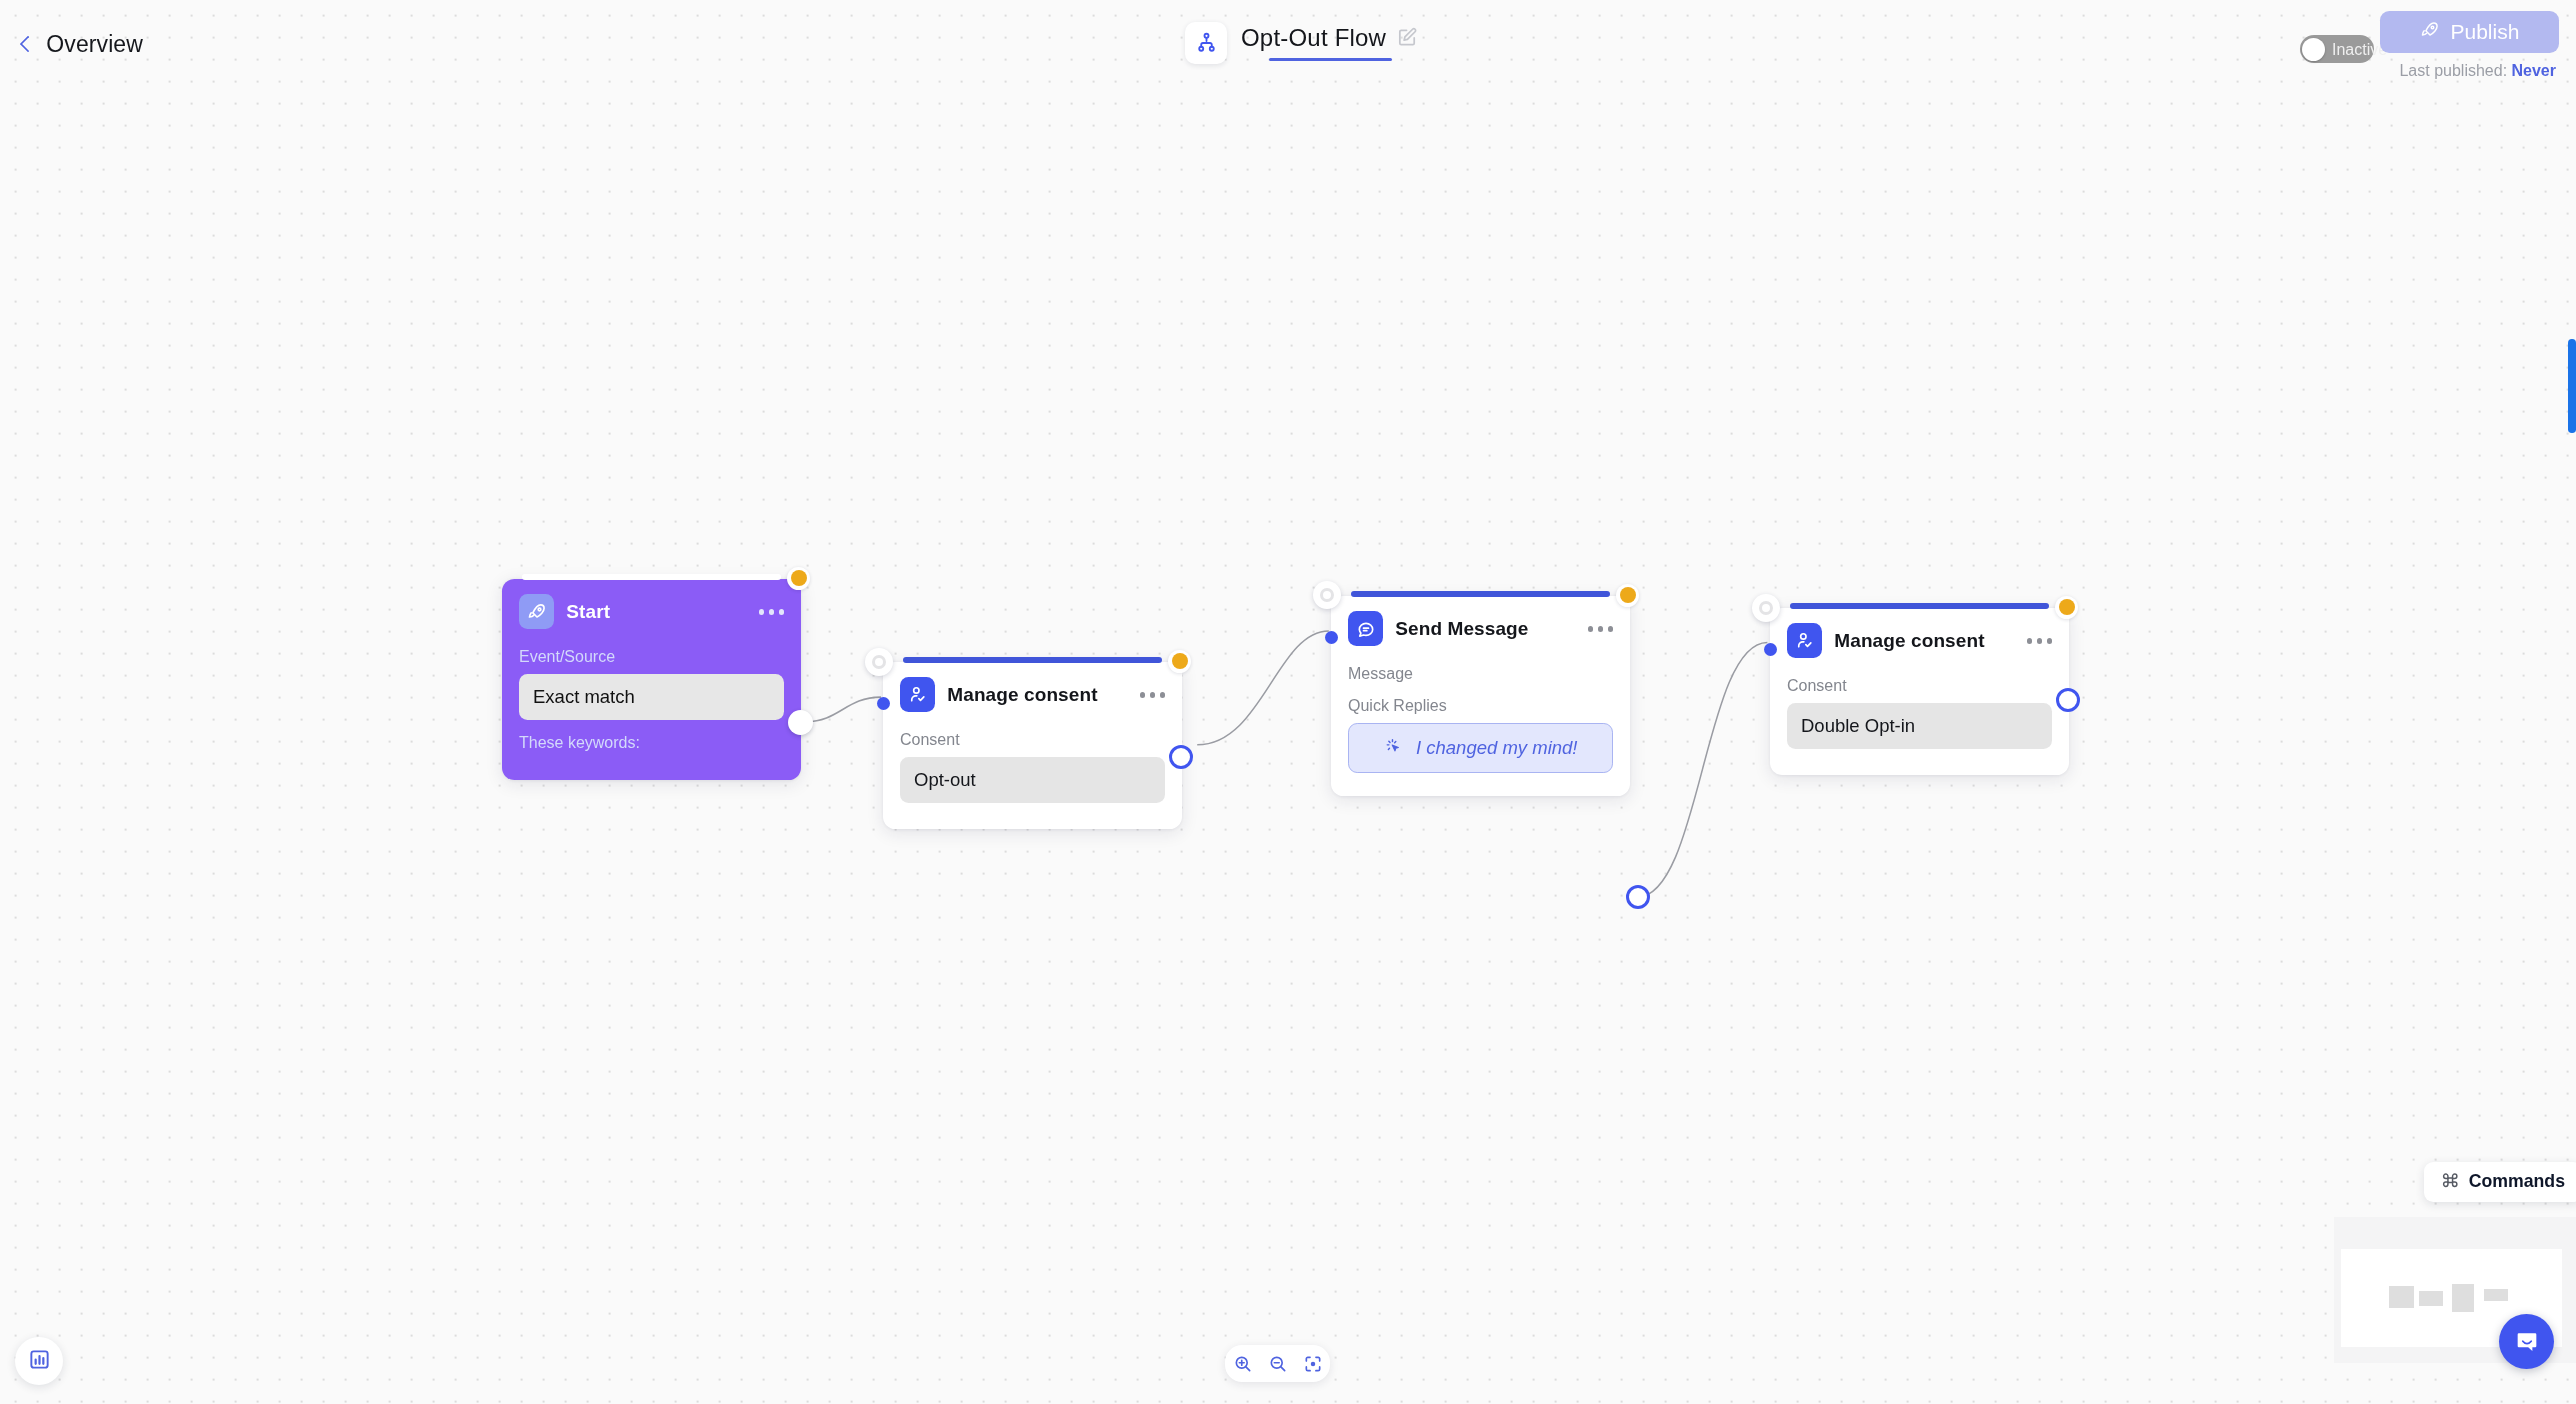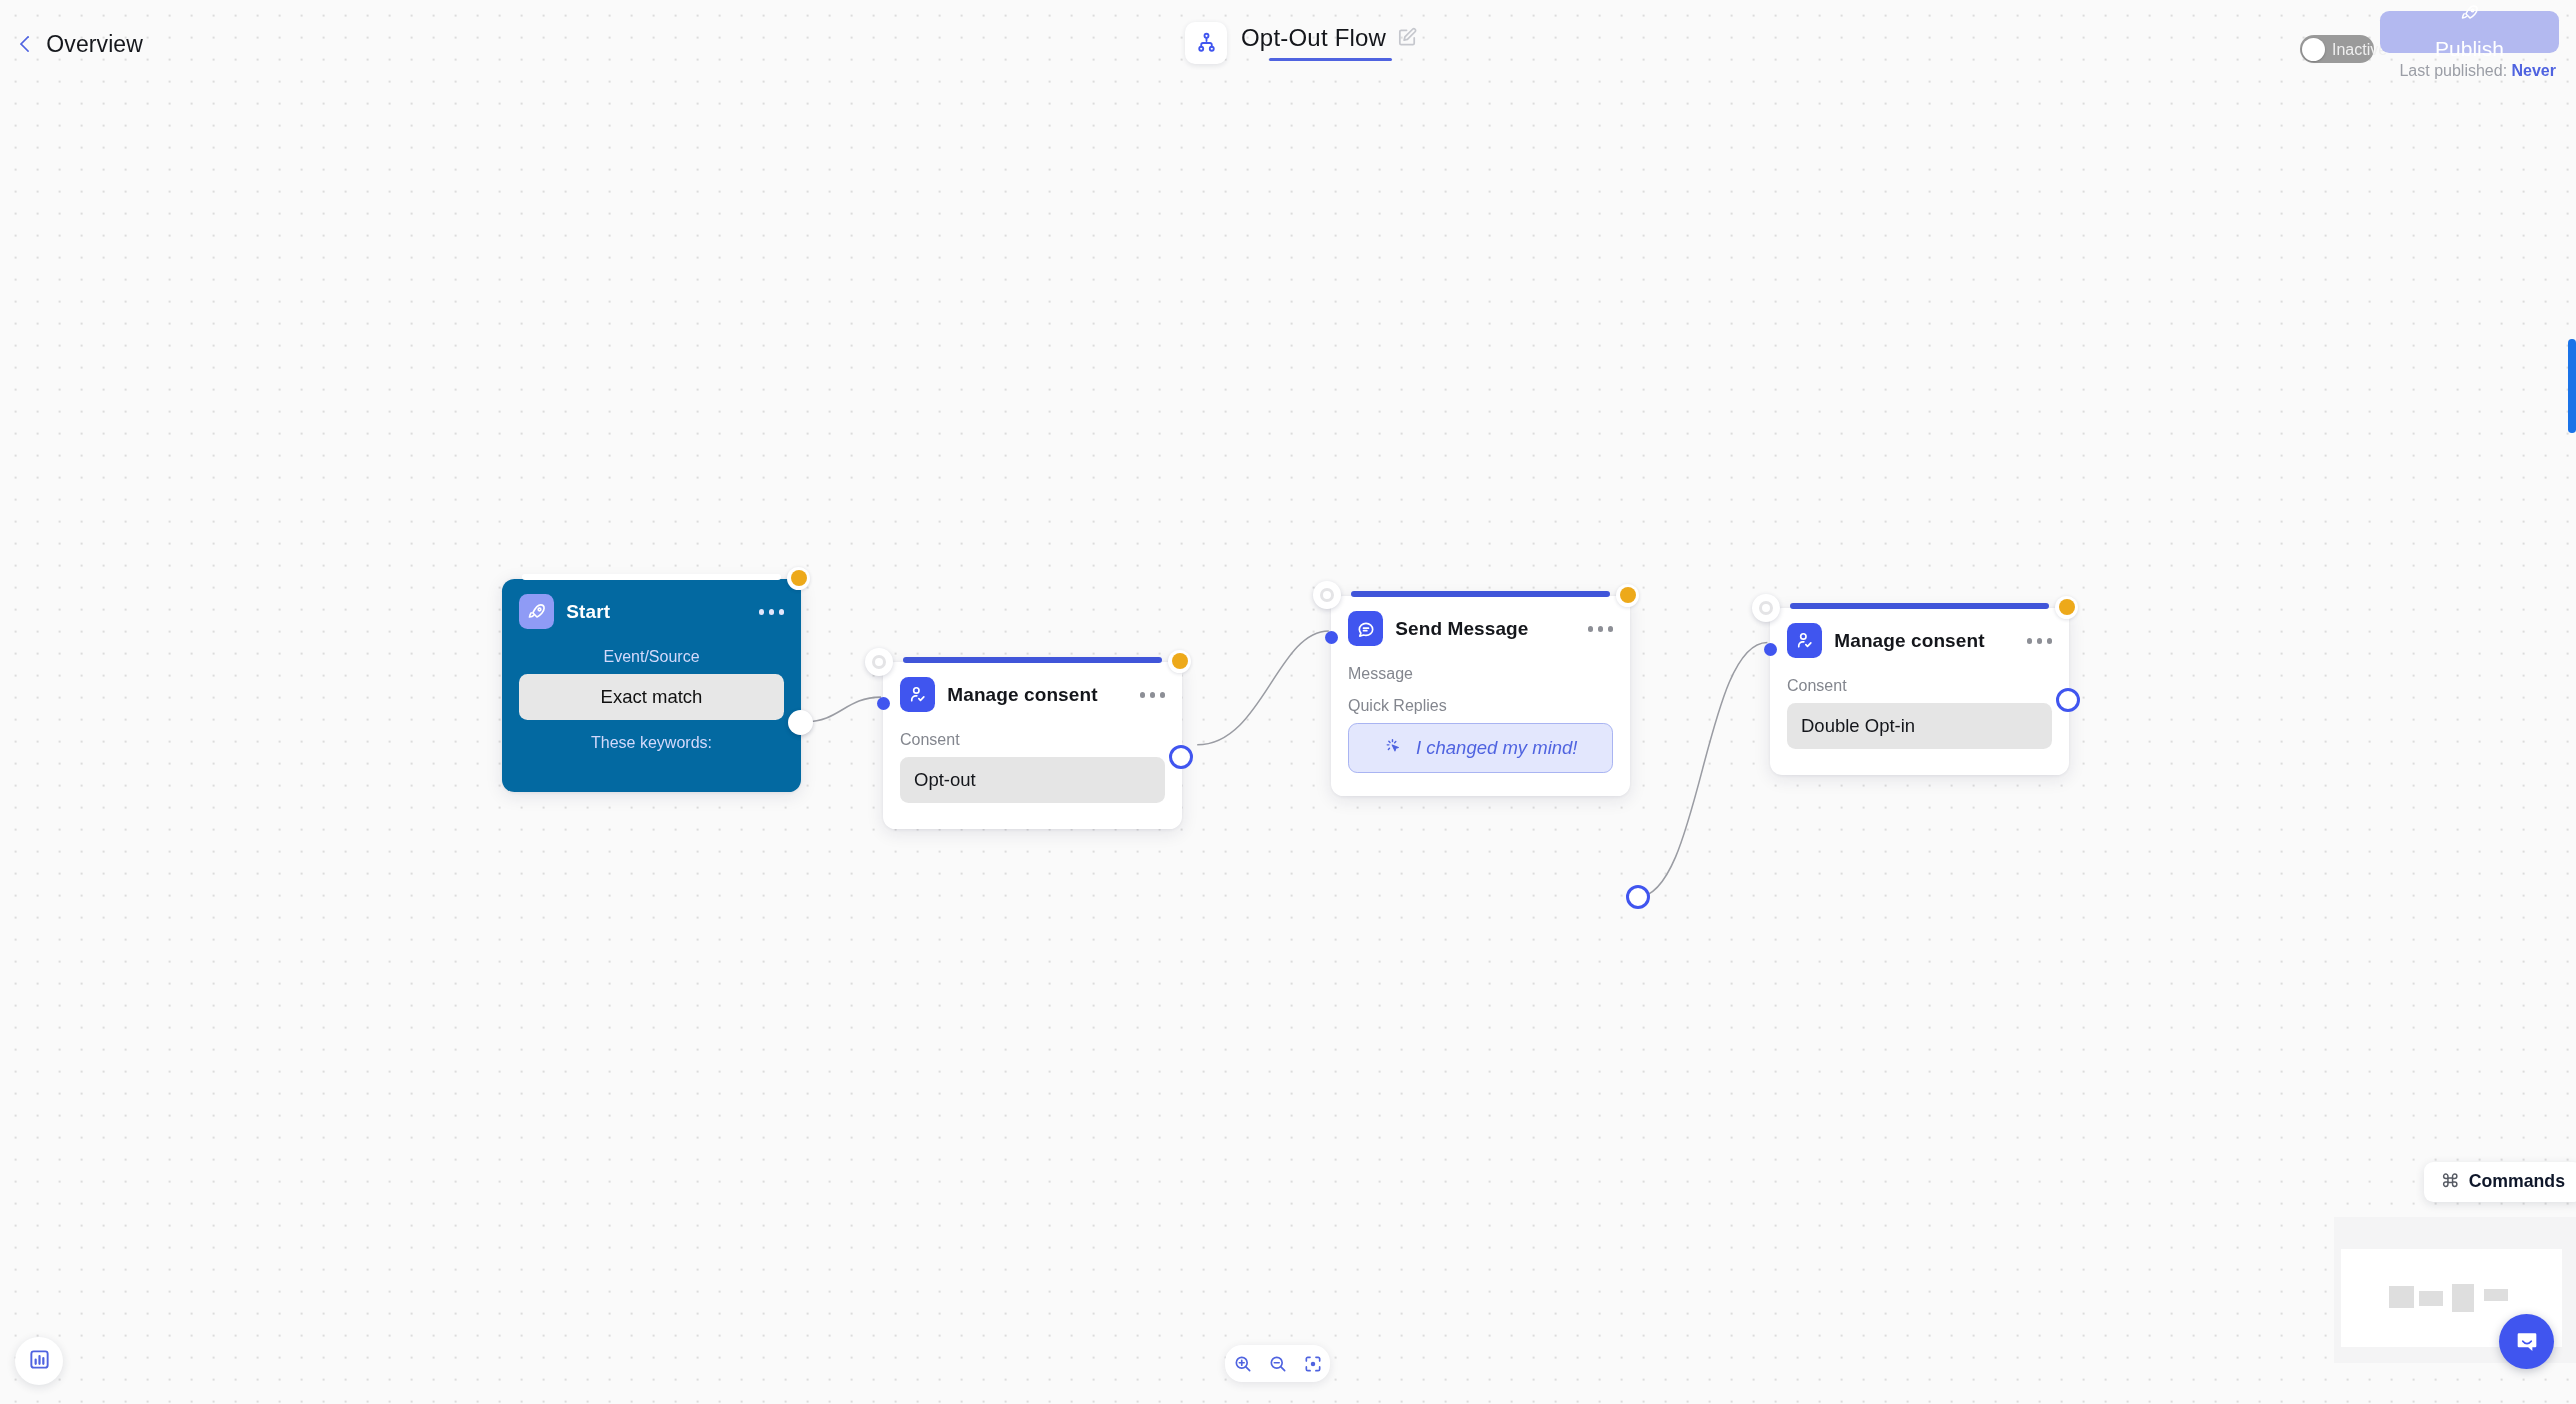--- a/index.html
+++ b/index.html
@@ -99,21 +99,20 @@
   }
   .toggle-text{
     position:absolute;left:32px;top:6.2px;
     font-size:16px;color:#efefef;white-space:nowrap;
   }
   .publish-btn{
     position:absolute;right:17px;top:10.8px;
     width:179px;height:42px;border-radius:9.2px;background:#b3b9f0;
     border:none;display:flex;align-items:center;justify-content:center;gap:10.8px;
     cursor:default;
-    flex-direction:column;
   }
   .publish-label{font-size:21px;color:#fff;}
   .last-pub{
     position:absolute;right:20px;top:62px;
     font-size:16px;color:#9b9ea6;white-space:nowrap;
   }
   .last-pub b{color:#4f63e0;}
 
   
   .node{position:absolute;z-index:10;}
@@ -133,21 +132,21 @@
   }
   .node-title{font-size:19px;font-weight:bold;letter-spacing:0.1px;}
   .dots{margin-left:auto;display:flex;gap:4.6px;align-items:center;cursor:pointer;}
   .dots i{width:5.4px;height:5.4px;border-radius:50%;display:block;}
   .field-label{font-size:16px;margin:14px 17px 7.7px 17px;}
   .field-box{
     margin:0 17px;border-radius:8.5px;padding:12.3px 14px;font-size:18.5px;
   }
 
   
-  #node-start .node-card{background:#0369a1;width:299px;padding-bottom:32px;text-align:center;}
+  #node-start .node-card{background:#8b5cf6;width:299px;padding-bottom:20px;}
   #node-start .node-topbar{background:#ffffff;}
   #node-start .node-icon{background:#8f9bf5;}
   #node-start .node-title{color:#fff;}
   #node-start .dots i{background:#e3e6fb;}
   #node-start .field-label{color:#d3d9fb;}
   #node-start .field-box{background:#e7e7e7;color:#111;}
   .kw-wrap{margin:10.8px 17px 0 17px;display:flex;flex-wrap:wrap;gap:9.2px;}
   .kw{
     background:#e9e9e9;color:#4f63e0;font-size:16px;
     padding:7.7px 15.4px;border-radius:15.4px;

